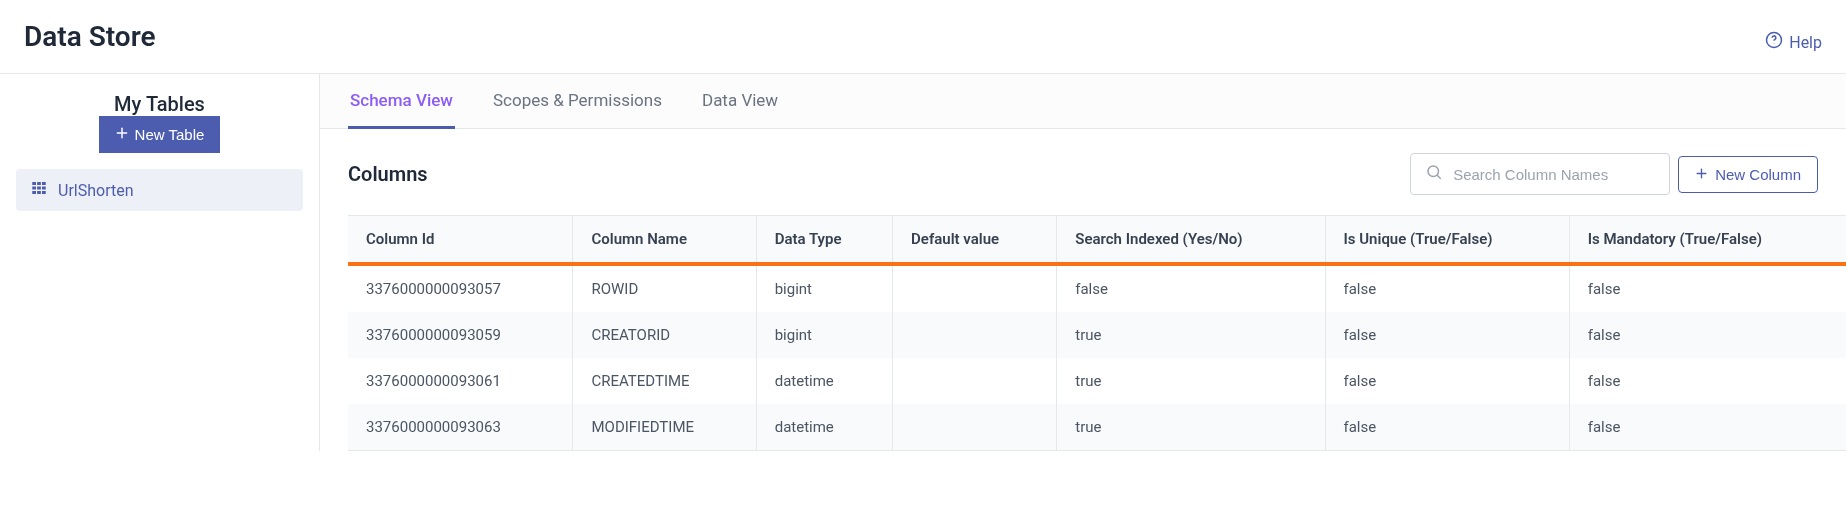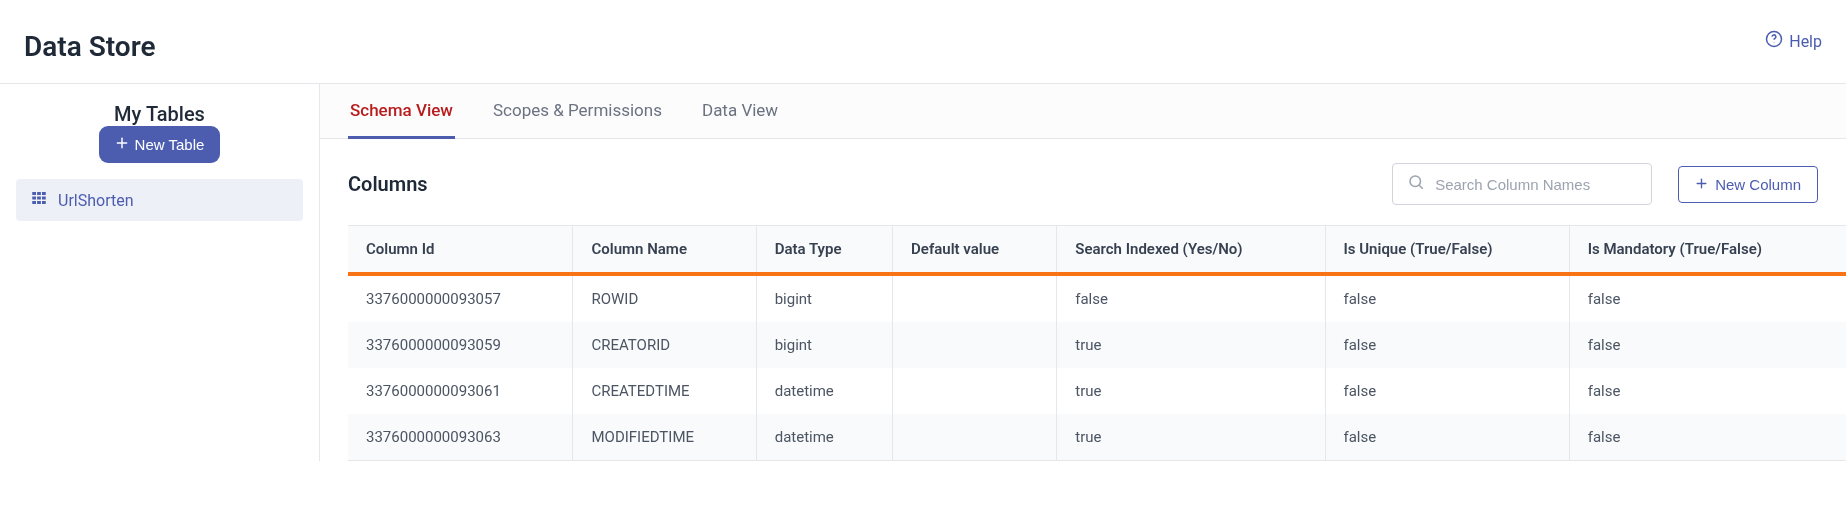--- a/index.html
+++ b/index.html
@@ -7,23 +7,23 @@
   body {
     font-family: -apple-system, BlinkMacSystemFont, "Segoe UI", Roboto, "Helvetica Neue", Arial, sans-serif;
     color: #333;
     background: #fff;
     font-size: 15px;
   }
 
   
   .topbar {
     display: flex;
-    align-items: flex-start;
+    align-items: flex-end;
     justify-content: space-between;
-    padding: 30px 24px 20px 24px;
+    padding: 20px 24px 20px 24px;
     border-bottom: 1px solid #e5e7eb;
   }
   .page-title {
     font-size: 28px;
     font-weight: 600;
     color: #1f2937;
   }
   .help-link {
     display: flex;
     align-items: center;
@@ -59,21 +59,21 @@
     font-weight: 500;
     color: #1f2937;
   }
   .btn-primary {
     display: flex;
     align-items: center;
     gap: 6px;
     background: #4c5db0;
     color: #fff;
     border: none;
-    border-radius: 9px;
+    border-radius: 0;
     padding: 10px 16px;
     font-size: 15px;
     cursor: pointer;
   }
   .btn-primary svg { width: 14px; height: 14px; }
 
   .search-box {
     display: flex;
     align-items: center;
     gap: 10px;
@@ -120,40 +120,40 @@
   }
   .tab {
     padding: 16px 2px;
     font-size: 17px;
     color: #6b7280;
     cursor: pointer;
     border-bottom: 3px solid transparent;
     margin-bottom: -1px;
   }
   .tab.active {
-    color: #b91c1c;
+    color: #8b5cf6;
     border-bottom-color: #4c5db0;
     font-weight: 500;
   }
 
   .section-head {
     display: flex;
     align-items: center;
     justify-content: space-between;
     padding: 24px 28px 20px 28px;
   }
   .section-title {
     font-size: 20px;
     font-weight: 600;
     color: #1f2937;
   }
   .section-actions {
     display: flex;
     align-items: center;
-    gap: 14px;
+    gap: 8px;
   }
   .col-search {
     display: flex;
     align-items: center;
     gap: 10px;
     border: 1px solid #d1d5db;
     border-radius: 4px;
     padding: 9px 14px;
     width: 260px;
   }
@@ -167,21 +167,20 @@
     display: flex;
     align-items: center;
     gap: 7px;
     background: #fff;
     border: 1px solid #4c5db0;
     color: #4c5db0;
     border-radius: 4px;
     padding: 9px 16px;
     font-size: 15px;
     cursor: pointer;
-    margin-left: 12px;
   }
   .btn-outline svg { width: 13px; height: 13px; }
 
   
   table.data {
     width: calc(100% - 28px);
     margin-left: 28px;
     border-collapse: collapse;
     border-top: 1px solid #e5e7eb;
     border-bottom: 1px solid #e5e7eb;

